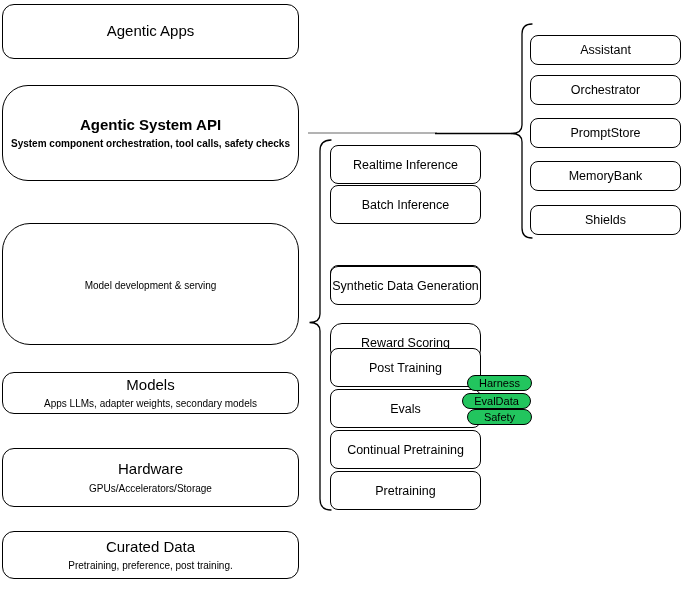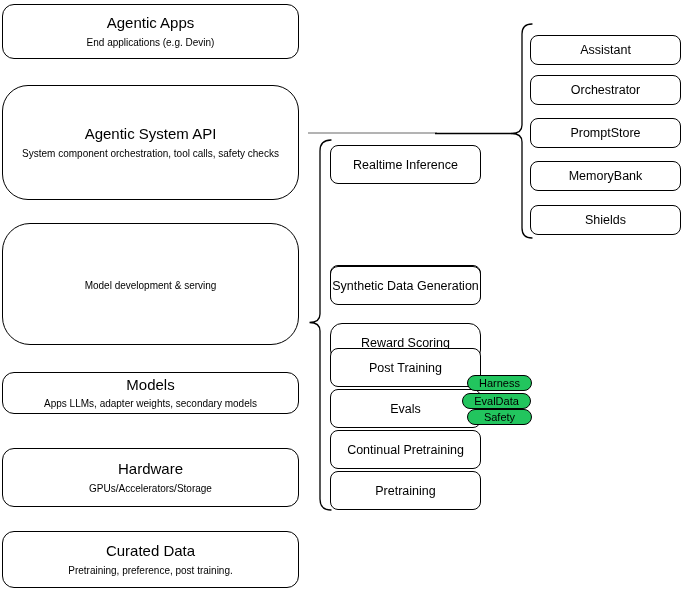--- a/index.html
+++ b/index.html
@@ -65,44 +65,46 @@
 
   <svg id="wires" width="682" height="591" viewBox="0 0 682 591" xmlns="http://www.w3.org/2000/svg">
     <path d="M308,133 L437,133" stroke="#9a9a9a" stroke-width="1.6" fill="none"></path>
     <path d="M435,133.5 L512,133.5" stroke="#000000" stroke-width="1.3" fill="none"></path>
     <path d="M331,140 Q320,140 320,151 L320,314 Q320,322.5 309.5,322.5 Q320,322.5 320,331 L320,499 Q320,510 331,510" stroke="#000000" stroke-width="1.3" fill="none" stroke-linecap="round"></path>
     <path d="M532,24 Q522,24 522,34 L522,125 Q522,133.5 511.5,133.5 Q522,133.5 522,142 L522,228 Q522,238 532,238" stroke="#000000" stroke-width="1.3" fill="none" stroke-linecap="round"></path>
   </svg>
 
   <div class="box leftbox" style="top:4px;height:55px;border-radius:12px;">
     <div class="title">Agentic Apps</div>
-    <div class="subtitle">End applications (e.g. Devin)</div>
   </div>
-  <div class="box leftbox" style="top:85px;height:115px;border-radius:26px;">
+  <div class="box leftbox" style="top:85px;height:96px;border-radius:26px;font-weight:bold;">
     <div class="title">Agentic System API</div>
     <div class="subtitle">System component orchestration, tool calls, safety checks</div>
   </div>
   <div class="box leftbox" style="top:223px;height:122px;border-radius:28px;">
     <div class="subtitle">Model development &amp; serving</div>
   </div>
   <div class="box leftbox" style="top:372px;height:42px;border-radius:12px;">
     <div class="title">Models</div>
     <div class="subtitle">Apps LLMs, adapter weights, secondary models</div>
   </div>
   <div class="box leftbox" style="top:448px;height:59px;border-radius:12px;">
     <div class="title">Hardware</div>
     <div class="subtitle">GPUs/Accelerators/Storage</div>
   </div>
-  <div class="box leftbox" style="top:531px;height:57px;border-radius:12px;">
+  <div class="box leftbox" style="top:531px;height:48px;border-radius:12px;">
     <div class="title">Curated Data</div>
     <div class="subtitle">Pretraining, preference, post training.</div>
   </div>
 
   <div class="box midbox" style="top:145px;">
     <span>Realtime Inference</span>
+  </div>
+  <div class="box midbox" style="top:185px;">
+    <span>Batch Inference</span>
   </div>
   <div class="box midbox" style="top:225px;margin-top:40px;">
     <span>Quantized Inference</span>
   </div>
   <div class="box midbox" style="top:266px;">
     <span>Synthetic Data Generation</span>
   </div>
   <div class="box midbox" style="top:323px;border-radius:12px;">
     <span>Reward Scoring</span>
   </div>

